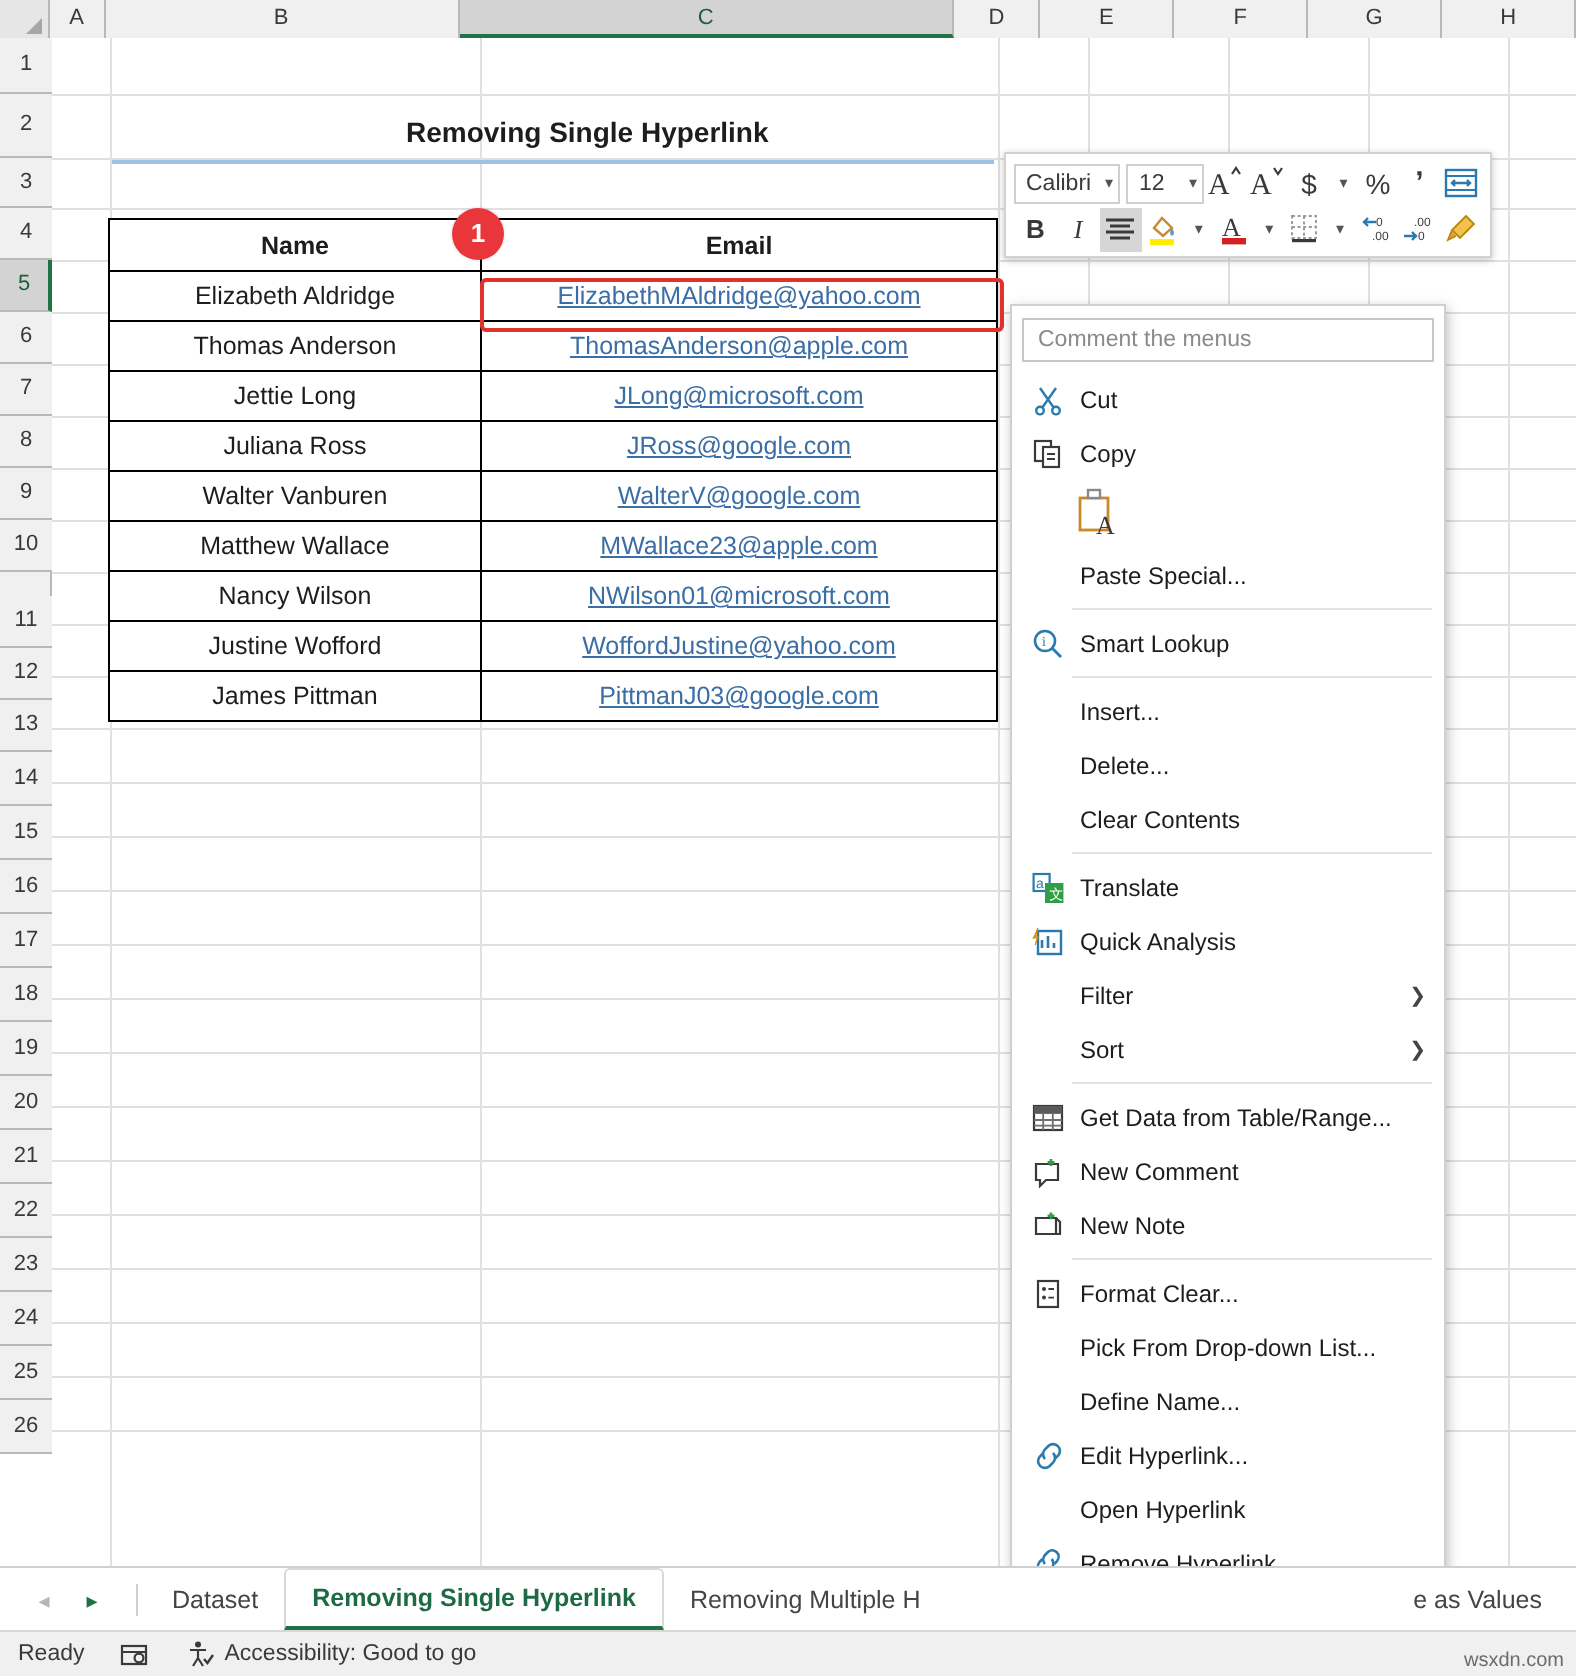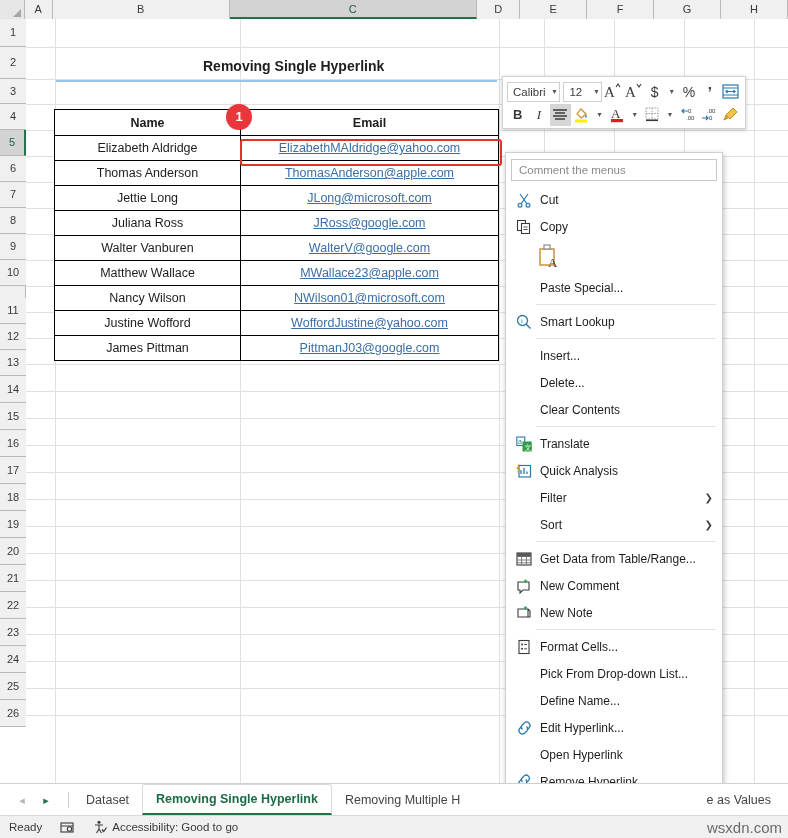--- a/index.html
+++ b/index.html
@@ -104,21 +104,21 @@
   .tab.active { font-weight: bold; color: #1c6b46; background: #fff; border: 1px solid #d9d9d9;
                 border-bottom: 2px solid #217346; border-radius: 3px 3px 0 0; height: 31px;
                 line-height: 28px; }
 
   
   .statusbar { position: absolute; left: 0; top: 815px; width: 788px; height: 23px;
                background: #f0f0f0; border-top: 1px solid #d8d8d8; display: flex; align-items: center;
                font-size: 11.5px; color: #3a3a3a; }
   .sb-item { padding: 0 9px; display: flex; align-items: center; gap: 5px; }
 
-  .watermark { position: absolute; right: 6px; bottom: 2px; font-size: 15px; color: #6b6b6b; }
+  .watermark { position: absolute; right: 6px; bottom: 2px; font-size: 10px; color: #6b6b6b; }
 
   svg { display: block; }
 </style>
 </head>
 <body>
 
 <div id="app">
 
   <div class="grid-wrap">
 
@@ -472,21 +472,21 @@
         <div class="ctx-sep"></div>
         <div class="ctx-item">
           <span class="ic">
             <svg width="16" height="16" viewBox="0 0 16 16">
               <rect x="3" y="1.5" width="10" height="13" fill="none" stroke="#3a3a3a" stroke-width="1.1"></rect>
               <circle cx="6" cy="5.5" r="1" fill="#3a3a3a"></circle>
               <circle cx="6" cy="9.8" r="1" fill="#3a3a3a"></circle>
               <path d="M8.2 5.5 H11 M8.2 9.8 H11" stroke="#3a3a3a" stroke-width=".9"></path>
             </svg>
           </span>
-          <span class="lbl">Format Cells...</span>
+          <span class="lbl">Format Clear...</span>
         </div>
         <div class="ctx-item">
           <span class="ic"></span>
           <span class="lbl">Pick From Drop-down List...</span>
         </div>
         <div class="ctx-item">
           <span class="ic"></span>
           <span class="lbl">Define Name...</span>
         </div>
         <div class="ctx-item">

